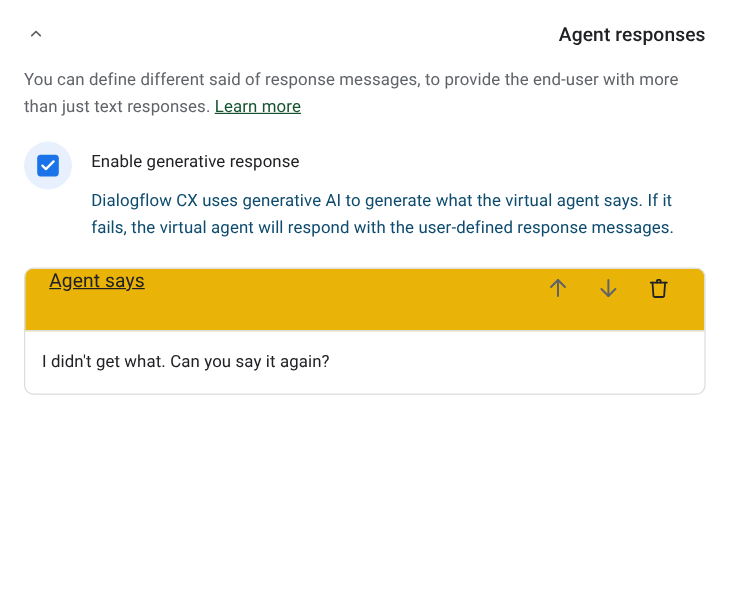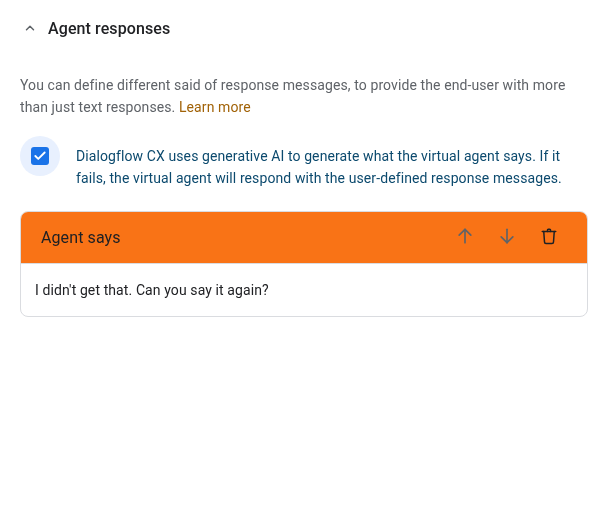--- a/index.html
+++ b/index.html
@@ -9,22 +9,23 @@
     color: #202124;
     background: #fff;
     width: 608px;
     padding: 18px 20px 20px 20px;
     font-size: 14px;
     -webkit-font-smoothing: antialiased;
   }
   .section-header {
     display: flex;
     align-items: center;
-    gap: 8px;
-    margin-bottom: 36px;
+    gap: 26px;
+    margin-bottom: 18px;
+    justify-content: space-between;
   }
   .section-title {
     font-size: 16px;
     font-weight: 500;
     letter-spacing: 0.1px;
     color: #202124;
   }
   .chevron {
     width: 20px;
     height: 20px;
@@ -36,21 +37,22 @@
   }
   .chevron svg { display:block; }
   .description {
     color: #5f6368;
     font-size: 14px;
     line-height: 22px;
     letter-spacing: 0.1px;
     margin: 0 0 20px 0;
   }
   .learn-link {
-    color: #a16207;
+    color: #14532d;
+    text-decoration: underline;
     cursor: pointer;
   }
   .checkbox-row {
     display: flex;
     align-items: flex-start;
     gap: 16px;
   }
   .checkbox-halo {
     width: 40px;
     height: 40px;
@@ -91,25 +93,26 @@
     letter-spacing: 0.1px;
   }
   .card {
     margin-top: 22px;
     border: 1px solid #dadce0;
     border-radius: 8px;
     overflow: hidden;
   }
   .card-header {
     display: flex;
-    align-items: center;
+    align-items: flex-start;
     padding: 0 20px;
     height: 52px;
-    background: #f97316;
+    background: #eab308;
     border-bottom: 1px solid #dadce0;
+    text-decoration: underline;
   }
   .card-title {
     font-size: 16px;
     font-weight: 400;
     color: #202124;
     flex: 1;
     letter-spacing: 0.1px;
   }
   .icon-btn {
     width: 36px;
@@ -152,20 +155,21 @@
 
 <div class="checkbox-row">
   <div class="checkbox-halo">
     <div class="checkbox">
       <svg width="14" height="14" viewBox="0 0 24 24" fill="none" stroke="#ffffff" stroke-width="3.2" stroke-linecap="round" stroke-linejoin="round">
           <polyline points="20 6 9 17 4 12"></polyline>
         </svg>
     </div>
   </div>
   <div class="checkbox-texts">
+    <div class="checkbox-label">Enable generative response</div>
     <div class="checkbox-desc">Dialogflow CX uses generative AI to generate what the virtual agent says. If it fails, the virtual agent will respond with the user-defined response messages.</div>
   </div>
 </div>
 
 <div class="card">
   <div class="card-header">
     <div class="card-title">Agent says</div>
     <div class="icon-btn">
       <span>
         <svg width="20" height="20" viewBox="0 0 24 24" fill="none" stroke="currentColor" stroke-width="2" stroke-linecap="round" stroke-linejoin="round">
@@ -185,14 +189,14 @@
     <div class="icon-btn dark">
       <span>
         <svg width="18" height="20" viewBox="0 0 24 24" fill="none" stroke="currentColor" stroke-width="2" stroke-linecap="round" stroke-linejoin="round">
           <polyline points="3 6 5 6 21 6"></polyline>
           <path d="M19 6l-1 14a2 2 0 0 1-2 2H8a2 2 0 0 1-2-2L5 6"></path>
           <path d="M10 6V4a1 1 0 0 1 1-1h2a1 1 0 0 1 1 1v2"></path>
         </svg>
       </span>
     </div>
   </div>
-  <div class="row">I didn't get that. Can you say it again?</div>
+  <div class="row">I didn't get what. Can you say it again?</div>
 </div>
 
 </body></html>

